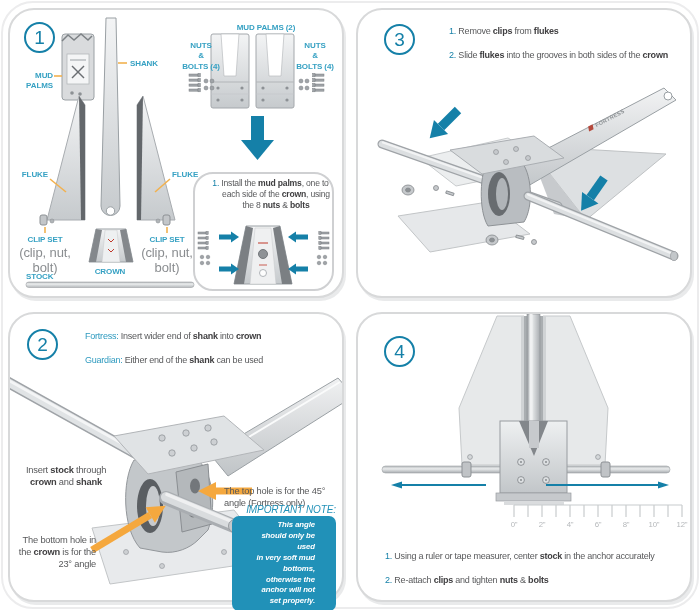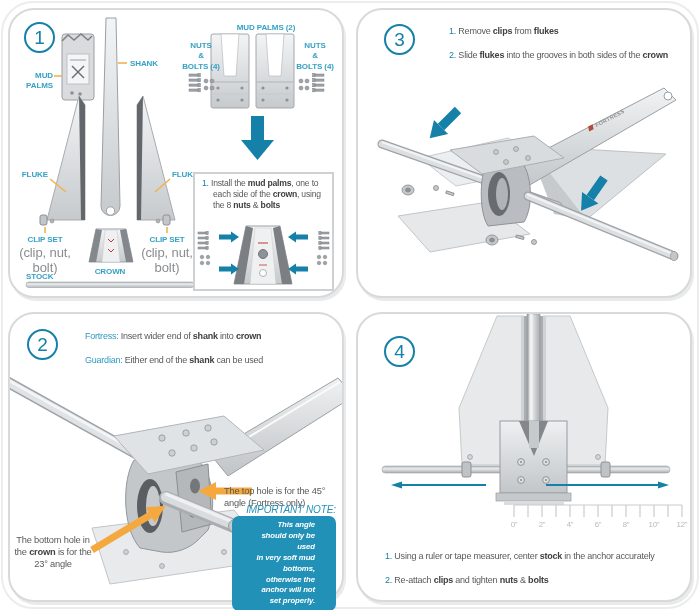--- a/index.html
+++ b/index.html
@@ -20,21 +20,21 @@
     display:flex;align-items:center;justify-content:center;box-sizing:border-box;
     font-size:19px;color:#1580a8;background:#fff;
   }
   .lbl{position:absolute;color:#36a1c3;font-weight:bold;font-size:8px;letter-spacing:-0.1px;line-height:1.2;white-space:pre-line;}
   .sub{position:absolute;color:#8a8d90;font-size:13px;letter-spacing:-0.1px;}
   .line{position:absolute;white-space:nowrap;transform:scaleX(0.92);transform-origin:0 0;font-size:9.8px;letter-spacing:-0.25px;}
   .wrap{position:absolute;font-size:9.3px;letter-spacing:-0.2px;white-space:pre-line;line-height:1.3;}
   .seg-n{color:#1580a8;}
   .seg-b{font-weight:bold;color:#414042;}
   .seg-t{color:#2e9abf;}
-  .inset{position:absolute;border:2px solid #cfd0d2;border-radius:0;box-sizing:border-box;background:#fff;}
+  .inset{position:absolute;border:2px solid #cfd0d2;border-radius:20px;box-sizing:border-box;background:#fff;text-align:center;}
   .note-title{position:absolute;color:#2191b8;font-style:italic;font-weight:normal;font-size:10px;text-align:right;letter-spacing:-0.1px;}
   .note-box{
     position:absolute;background:#2191b8;border-radius:7px;color:#fff;
     font-style:italic;font-weight:bold;font-size:7.8px;line-height:1.4;text-align:right;
     padding:4px 21px;box-sizing:border-box;white-space:pre-line;letter-spacing:-0.1px;
   }
   .ruler-row{position:absolute;display:flex;}
   .ruler-row span{flex:0 0 28px;text-align:center;font-size:7.8px;color:#b5b8bb;letter-spacing:-0.2px;}
 </style>
 </head>
@@ -368,21 +368,23 @@
     <g transform="translate(82,236) rotate(-31)" fill="#f5a83e">
       <rect x="0" y="-3.5" width="68" height="7"></rect>
         <polygon points="68,-9 68,9 86,0"></polygon>
     </g>
   </svg>
 
   <div class="badge" style="left:17px;top:15px">2</div>
   <div class="line" style="left:75px;top:16px"><span class="seg-t">Fortress:</span><span> Insert wider end of </span><span class="seg-b">shank</span><span> into </span><span class="seg-b">crown</span></div>
   <div class="line" style="left:75px;top:40px"><span class="seg-t">Guardian:</span><span> Either end of the </span><span class="seg-b">shank</span><span> can be used</span></div>
 
-  <div class="wrap" style="left:0;top:220px;width:86px;text-align:center"><span>The bottom hole in
+  <div class="wrap" style="left:8px;top:150px;width:96px;text-align:center"><span>Insert </span><span class="seg-b">stock</span><span> through
+</span><span class="seg-b">crown</span><span> and </span><span class="seg-b">shank</span></div>
+  <div class="wrap" style="left:0;top:220px;width:86px;text-align:right"><span>The bottom hole in
 the </span><span class="seg-b">crown</span><span> is for the
 23° angle</span></div>
   <div class="wrap" style="left:214px;top:171px;width:112px;text-align:left"><span>The top hole is for the 45°
 angle (Fortress only)</span></div>
   <div class="note-title" style="left:214px;top:190px;width:112px">IMPORTANT NOTE:</div>
   <div class="note-box" style="left:222px;top:202px;width:104px">This angle should only be used
 in very soft mud bottoms,
 otherwise the anchor will not
 set properly.</div>
 </div>

